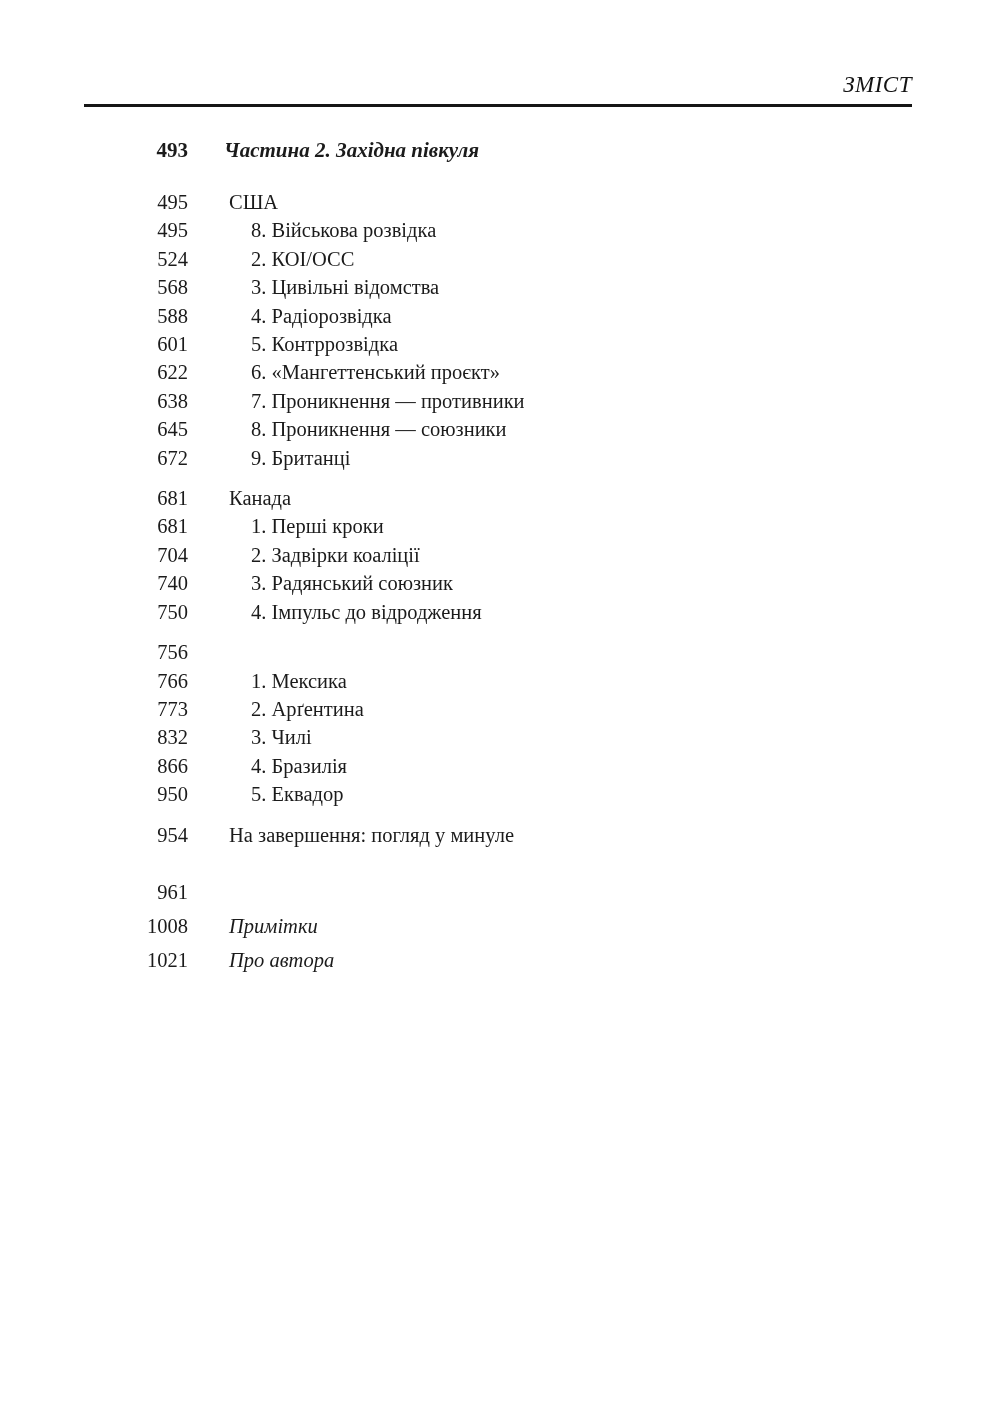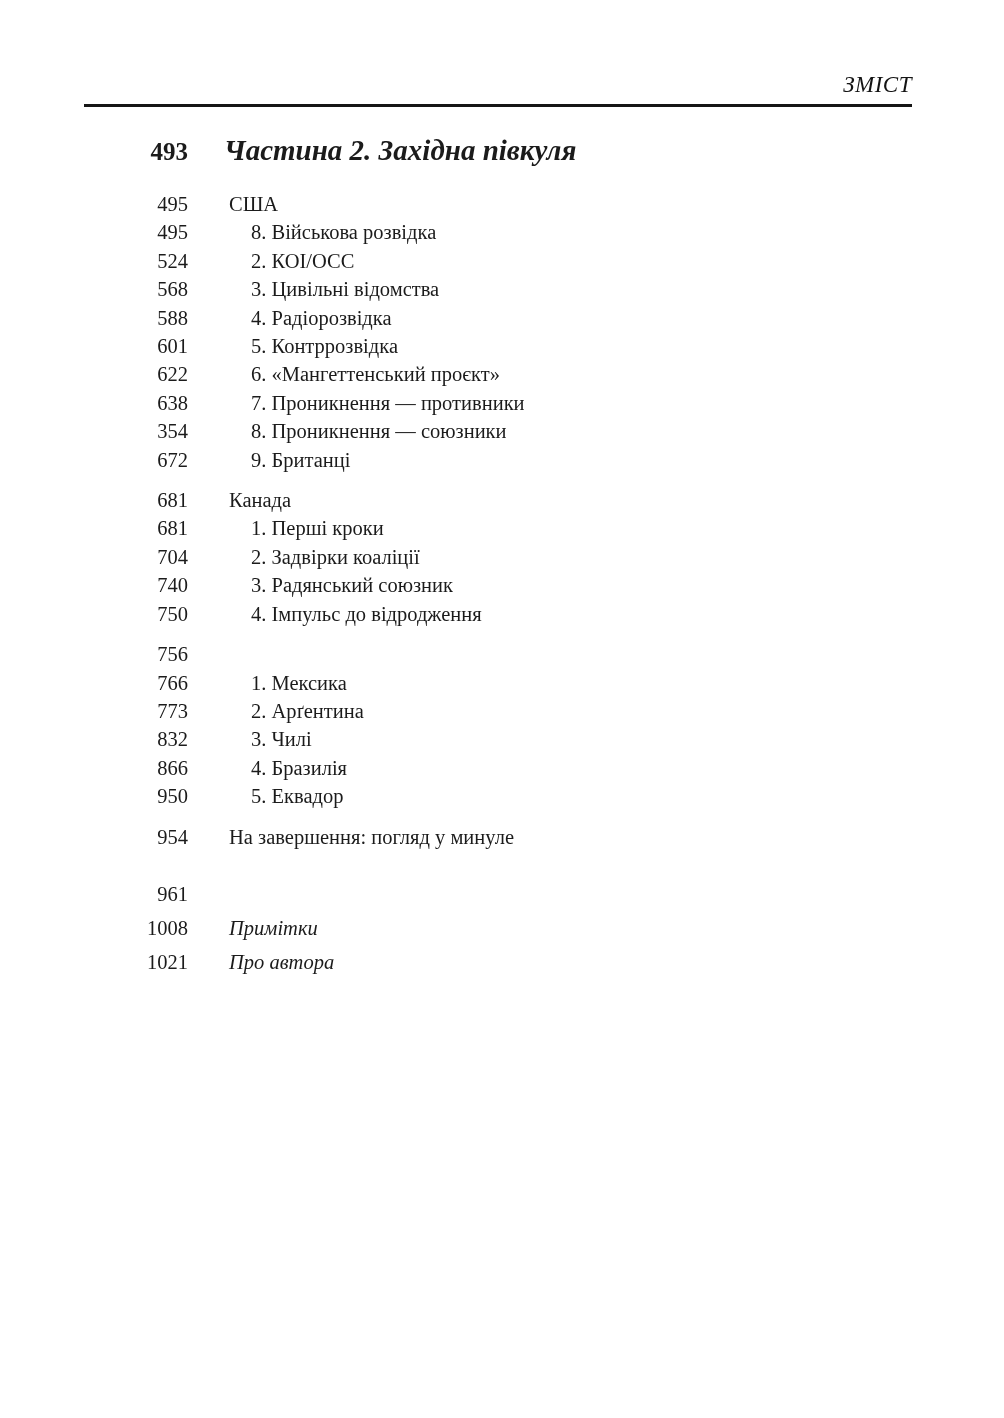--- a/index.html
+++ b/index.html
@@ -49,25 +49,25 @@
   .num {
     flex: none;
     width: 100px;
     text-align: right;
     font-variant-numeric: lining-nums;
   }
   .ttl { padding-left: 41px; }
   .row.item .ttl { padding-left: 63px; }
 
   .row.part { line-height: 36px; margin-bottom: 20px; }
-  .row.part .num { font-weight: bold; font-size: 25px; }
+  .row.part .num { font-weight: bold; font-size: 21px; }
   .row.part .ttl {
     font-weight: bold;
     font-style: italic;
-    font-size: 29px;
+    font-size: 21px;
     padding-left: 36px;
   }
 
   .group { margin-bottom: 12px; }
   .group-closing { margin-bottom: 26px; }
   .group-backmatter .row { line-height: 34px; }
   .group-backmatter .ttl { font-style: italic; }
 </style>
 </head>
 <body>
@@ -115,21 +115,21 @@
           </div>
           <div class="row item">
             <span class="num">622</span>
             <span class="ttl">6. «Мангеттенський проєкт»</span>
           </div>
           <div class="row item">
             <span class="num">638</span>
             <span class="ttl">7. Проникнення — противники</span>
           </div>
           <div class="row item">
-            <span class="num">354</span>
+            <span class="num">645</span>
             <span class="ttl">8. Проникнення — союзники</span>
           </div>
           <div class="row item">
             <span class="num">672</span>
             <span class="ttl">9. Британці</span>
           </div>
         </div>
         <div class="group group-canada">
           <div class="row section">
             <span class="num">681</span>

